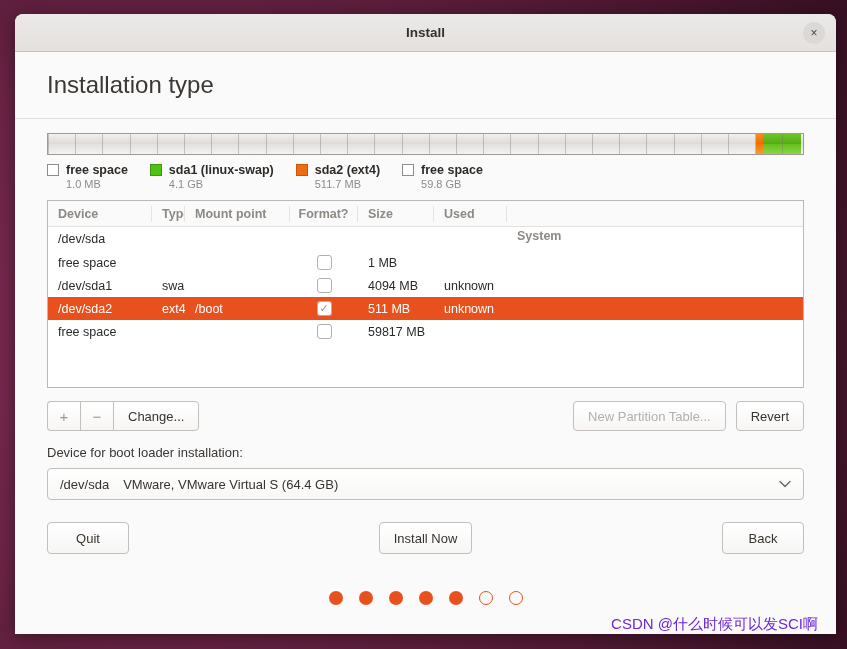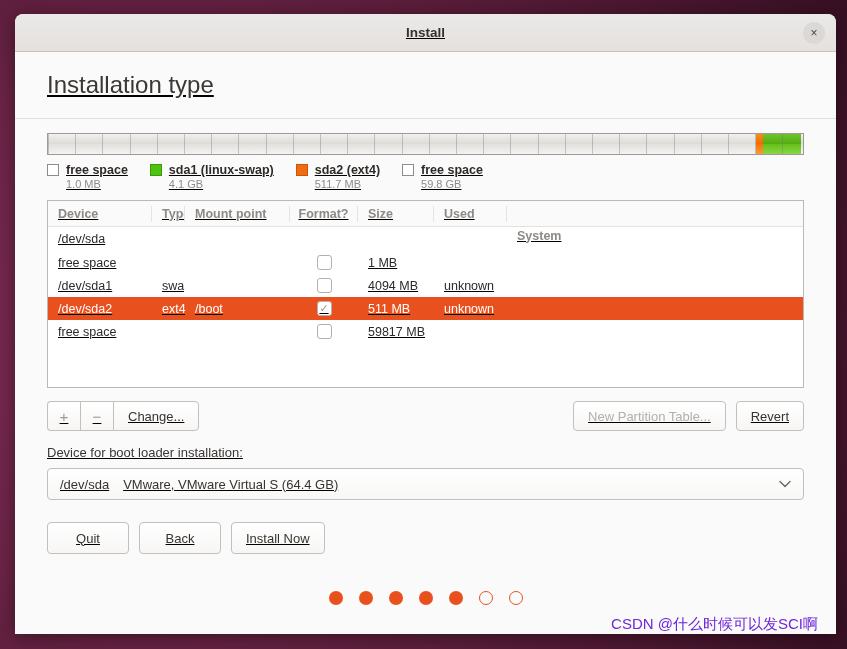--- a/index.html
+++ b/index.html
@@ -21,21 +21,20 @@
     left: 15px;
     top: 14px;
     width: 821px;
     height: 620px;
     background: #fafafa;
     border-radius: 8px 8px 0 0;
     box-shadow: 0 3px 18px rgba(0,0,0,.45);
     overflow: hidden;
     display: flex;
     flex-direction: column;
-    text-decoration: underline;
   }
 
   
   .titlebar {
     height: 38px;
     flex: 0 0 38px;
     background: linear-gradient(#ebe9e7, #e4e1df);
     border-bottom: 1px solid #c9c4c0;
     position: relative;
     display: flex;
@@ -232,21 +231,21 @@
     font-size: 13px;
     color: #37332f;
     cursor: pointer;
   }
   .combo .arrow { margin-left: auto; font-size: 11px; color: #6a6663; }
   .combo .dev { margin-right: 14px; }
 
   
   .actions {
     display: flex;
-    justify-content: flex-start;
+    justify-content: space-between;
     gap: 10px;
     margin-top: 22px;
   }
   .actions .btn { height: 32px; min-width: 82px; }
 
   
   .dots {
     display: flex;
     justify-content: center;
     gap: 16px;
@@ -406,22 +405,22 @@
       <span>VMware, VMware Virtual S (64.4 GB)</span>
       <span class="arrow">
         <svg width="12" height="8" viewBox="0 0 12 8" aria-hidden="true">
           <path d="M1 1.6 L6 6.4 L11 1.6" fill="none" stroke="#6a6663" stroke-width="1.4" stroke-linecap="round" stroke-linejoin="round"></path>
         </svg>
       </span>
     </div>
 
     <div class="actions">
       <div class="btn">Quit</div>
+      <div class="btn">Install Now</div>
       <div class="btn">Back</div>
-      <div class="btn">Install Now</div>
     </div>
 
     <div class="dots" id="dots">
         <div class="dot"></div>
         <div class="dot"></div>
         <div class="dot"></div>
         <div class="dot"></div>
         <div class="dot"></div>
         <div class="dot hollow"></div>
         <div class="dot hollow"></div>

